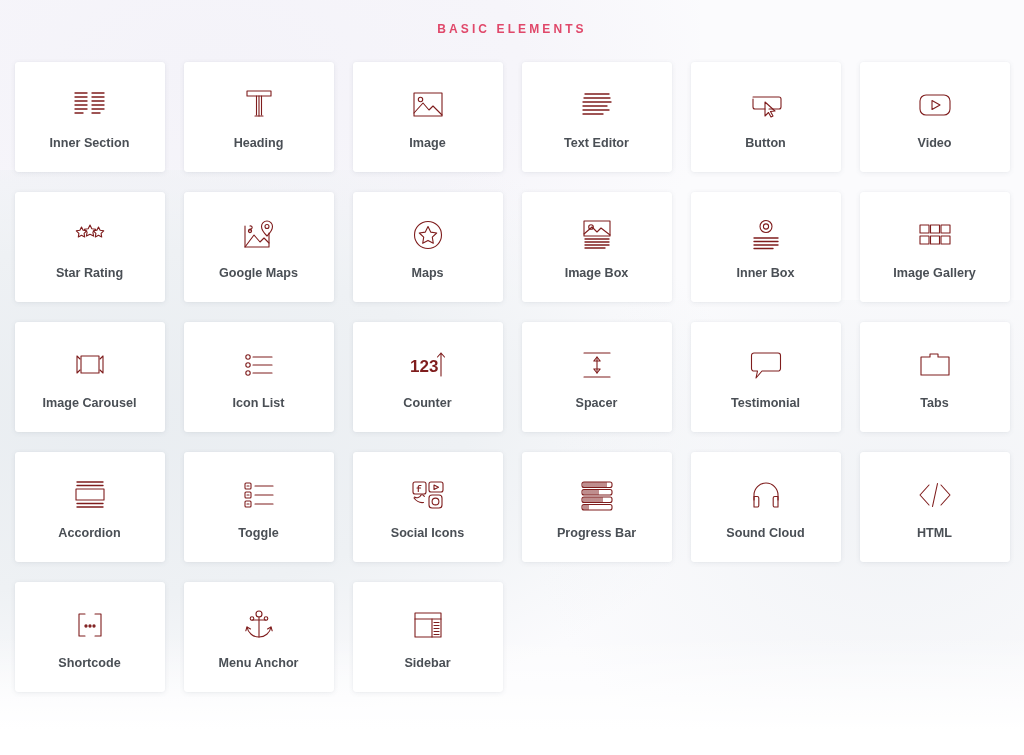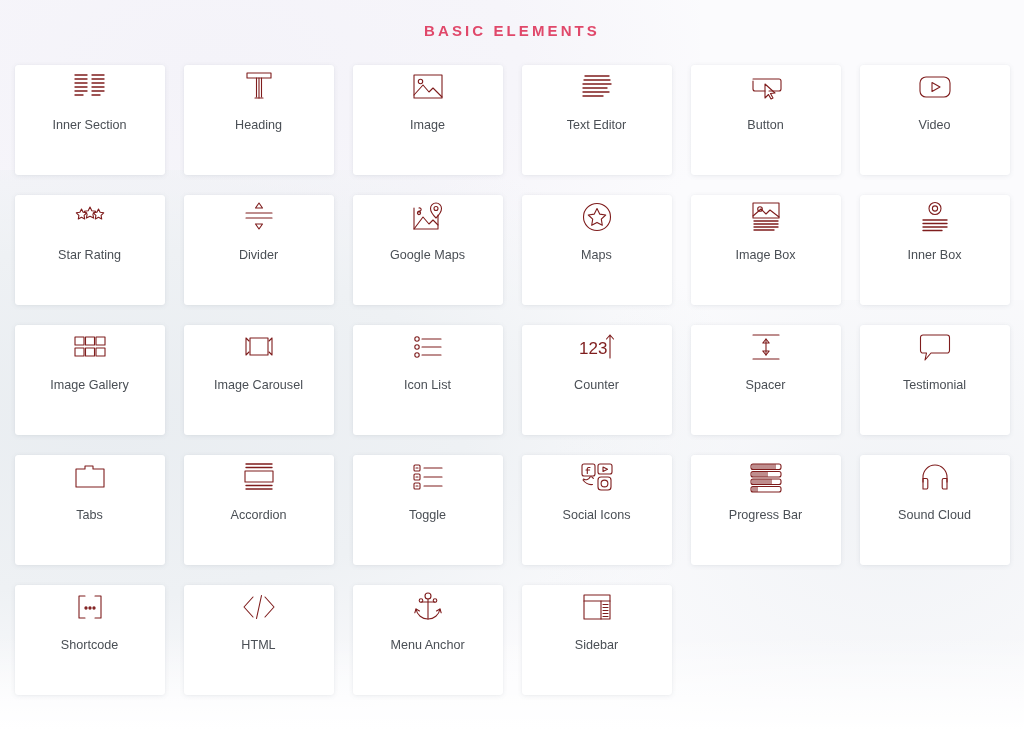--- a/index.html
+++ b/index.html
@@ -66,21 +66,21 @@
     height: 120px;
     background: linear-gradient(to bottom, rgba(255,255,255,0) 0%, #ffffff 80%);
     pointer-events: none;
   }
 
   
   #section-title {
     position: relative;
     text-align: center;
     padding-top: 22px;
-    font-size: 15px;
+    font-size: 12px;
     font-weight: bold;
     letter-spacing: 3.1px;
     color: #e0486a;
     z-index: 3;
   }
 
   
   #widget-grid {
     position: relative;
     z-index: 2;
@@ -95,22 +95,23 @@
 
   .widget-card {
     width: 150px;
     height: 110px;
     background: #ffffff;
     border-radius: 3px;
     box-shadow: 0 1px 5px rgba(80, 95, 120, 0.10), 0 0 1px rgba(80, 95, 120, 0.08);
     display: flex;
     flex-direction: column;
     align-items: center;
-    justify-content: flex-start;
+    justify-content: center;
     cursor: pointer;
+    font-weight: bold;
   }
 
   .widget-icon {
     height: 44px;
     display: flex;
     align-items: center;
     justify-content: center;
     color: #7f1d1d;
   }
 
@@ -229,33 +230,20 @@
         <div class="widget-icon">
           <svg width="38" height="26" viewBox="0 0 38 26">
     <g fill="none" stroke="currentColor" stroke-width="1.1" stroke-linecap="round" stroke-linejoin="round">
       <path d="M10.5 5 l1.6 3.3 3.6 .5 -2.6 2.6 .6 3.6 -3.2 -1.7 -3.2 1.7 .6 -3.6 -2.6 -2.6 3.6 -.5 z"></path>
       <path d="M19 3 l1.8 3.7 4 .6 -2.9 2.8 .7 4 -3.6 -1.9 -3.6 1.9 .7 -4 -2.9 -2.8 4 -.6 z"></path>
       <path d="M27.5 5 l1.6 3.3 3.6 .5 -2.6 2.6 .6 3.6 -3.2 -1.7 -3.2 1.7 .6 -3.6 -2.6 -2.6 3.6 -.5 z"></path>
     </g>
           </svg>
         </div>
         <div class="widget-label">Star Rating</div>
-      </div>
-      <div class="widget-card">
-        <div class="widget-icon">
-          <svg width="32" height="32" viewBox="0 0 32 32">
-    <g fill="none" stroke="currentColor" stroke-width="1.1" stroke-linecap="round" stroke-linejoin="round">
-      <path d="M16 2 L19.5 7 L12.5 7 Z"></path>
-      <line x1="3" y1="12" x2="29" y2="12"></line>
-      <line x1="3" y1="17" x2="29" y2="17"></line>
-      <path d="M16 28 L12.5 23 L19.5 23 Z"></path>
-    </g>
-          </svg>
-        </div>
-        <div class="widget-label">Divider</div>
       </div>
       <div class="widget-card">
         <div class="widget-icon">
           <svg width="34" height="32" viewBox="0 0 34 32">
     <g fill="none" stroke="currentColor" stroke-width="1.1" stroke-linecap="round" stroke-linejoin="round">
       <path d="M3 7 L3 28 L27 28 L27 14"></path>
       <path d="M3 28 L12 16 L18 23 L22 19 L27 24"></path>
       <circle cx="8" cy="12" r="1.6"></circle>
       <path d="M8 12 L8 10 a1.6 1.6 0 1 0 0 -3"></path>
       <path d="M25 2 a5.5 5.5 0 0 1 5.5 5.5 c0 4 -5.5 9.5 -5.5 9.5 s-5.5 -5.5 -5.5 -9.5 A5.5 5.5 0 0 1 25 2 z"></path>
@@ -507,41 +495,41 @@
       <path d="M28 16.5 h-3.2 a1.6 1.6 0 0 0 -1.6 1.6 v7.3 a1.6 1.6 0 0 0 1.6 1.6 H28 z"></path>
     </g>
           </svg>
         </div>
         <div class="widget-label">Sound Cloud</div>
       </div>
       <div class="widget-card">
         <div class="widget-icon">
           <svg width="34" height="28" viewBox="0 0 34 28">
     <g fill="none" stroke="currentColor" stroke-width="1.1" stroke-linecap="round" stroke-linejoin="round">
+      <path d="M11 4 L2 14 L11 24"></path>
+      <path d="M23 4 L32 14 L23 24"></path>
+      <line x1="19.5" y1="2.5" x2="14.5" y2="25.5"></line>
+    </g>
+          </svg>
+        </div>
+        <div class="widget-label">HTML</div>
+      </div>
+      <div class="widget-card">
+        <div class="widget-icon">
+          <svg width="34" height="28" viewBox="0 0 34 28">
+    <g fill="none" stroke="currentColor" stroke-width="1.1" stroke-linecap="round" stroke-linejoin="round">
       <path d="M12 3 L6 3 L6 25 L12 25"></path>
       <path d="M22 3 L28 3 L28 25 L22 25"></path>
       <circle cx="13" cy="15" r="1.1" fill="currentColor"></circle>
       <circle cx="17" cy="15" r="1.1" fill="currentColor"></circle>
       <circle cx="21" cy="15" r="1.1" fill="currentColor"></circle>
     </g>
           </svg>
         </div>
         <div class="widget-label">Shortcode</div>
-      </div>
-      <div class="widget-card">
-        <div class="widget-icon">
-          <svg width="34" height="28" viewBox="0 0 34 28">
-    <g fill="none" stroke="currentColor" stroke-width="1.1" stroke-linecap="round" stroke-linejoin="round">
-      <path d="M11 4 L2 14 L11 24"></path>
-      <path d="M23 4 L32 14 L23 24"></path>
-      <line x1="19.5" y1="2.5" x2="14.5" y2="25.5"></line>
-    </g>
-          </svg>
-        </div>
-        <div class="widget-label">HTML</div>
       </div>
       <div class="widget-card">
         <div class="widget-icon">
           <svg width="30" height="32" viewBox="0 0 30 32">
     <g fill="none" stroke="currentColor" stroke-width="1.1" stroke-linecap="round" stroke-linejoin="round">
       <circle cx="15" cy="5" r="3"></circle>
       <path d="M15 8 L15 28"></path>
       <path d="M8 11 L22 11"></path>
       <circle cx="8" cy="9.5" r="1.8"></circle>
       <circle cx="22" cy="9.5" r="1.8"></circle>

